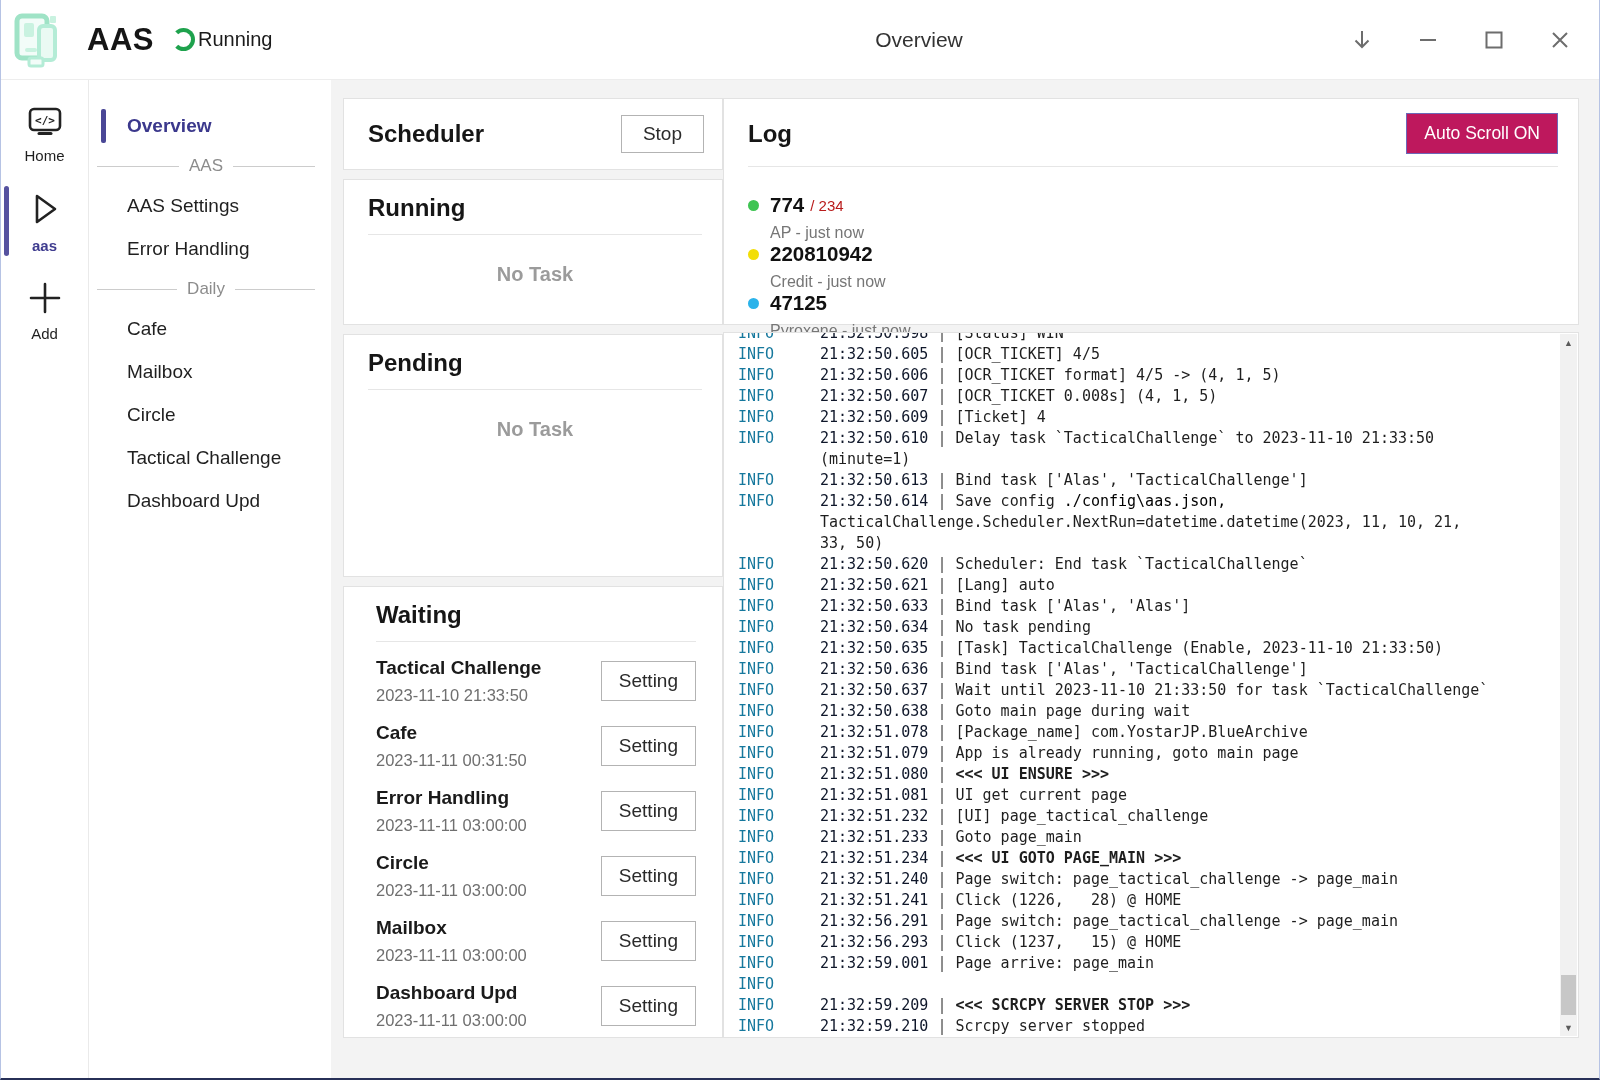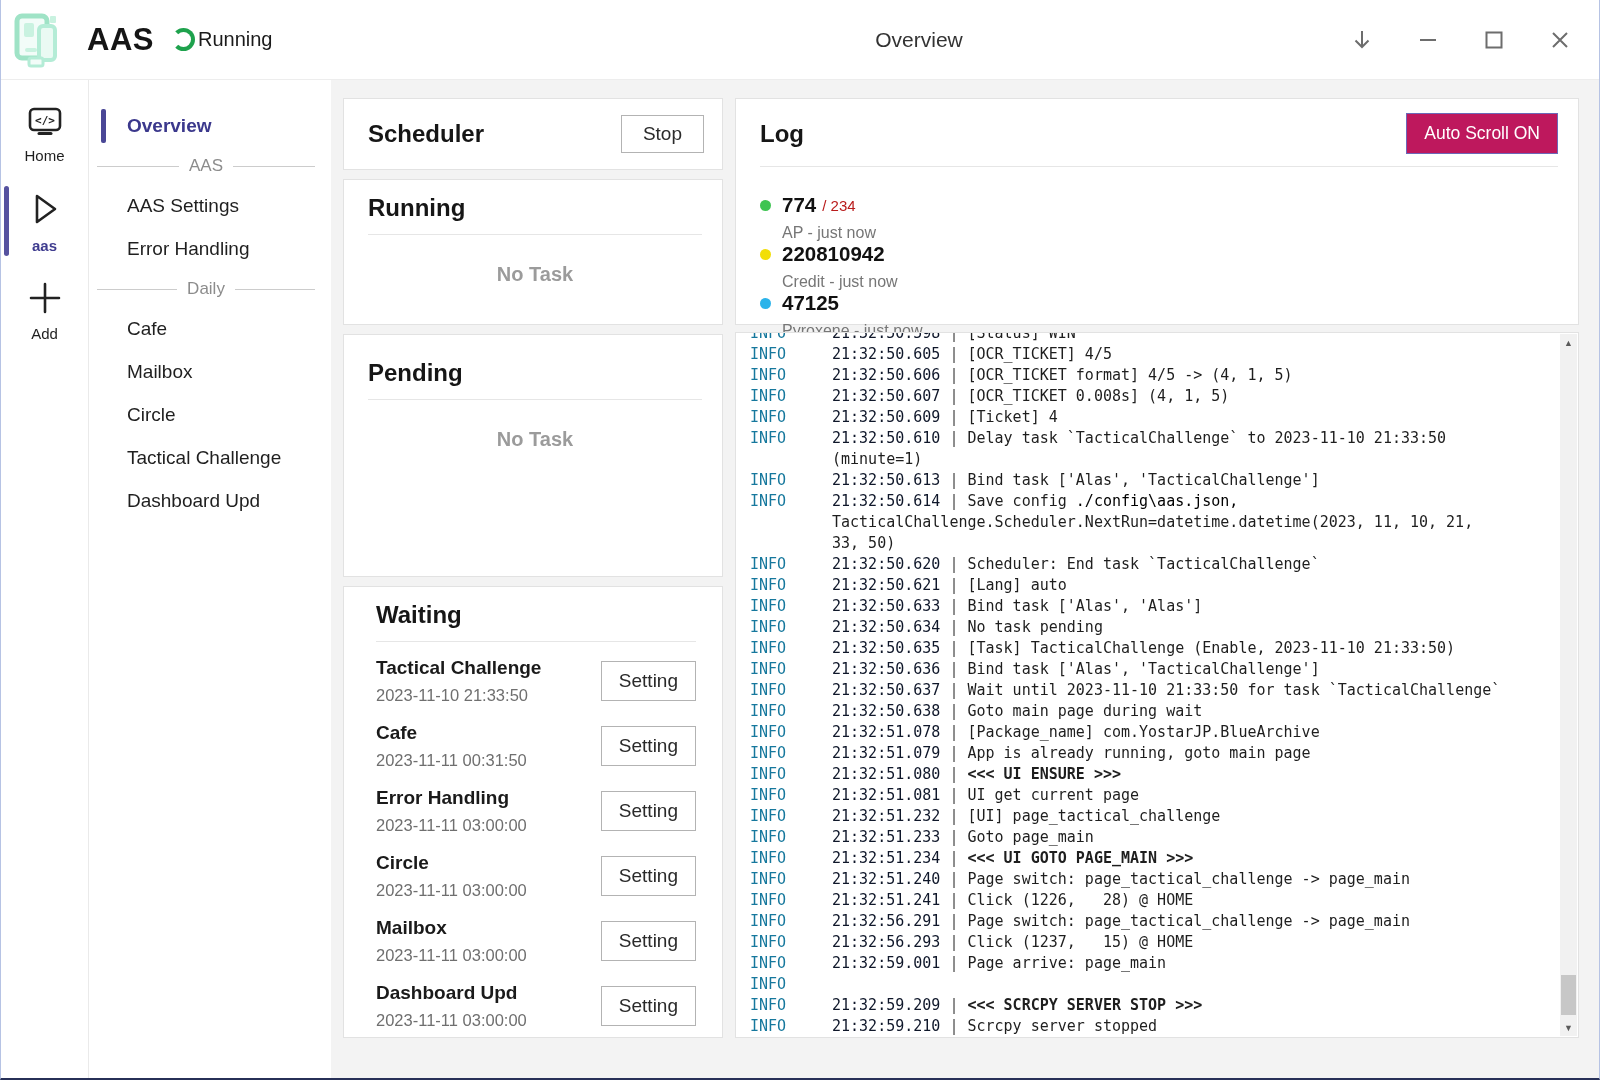--- a/index.html
+++ b/index.html
@@ -47,35 +47,35 @@
   
   .nav { width:242px; flex:0 0 242px; background:#fff; padding-top:26px; }
   .nav-link { position:relative; font-size:19px; color:#1f1f1f; padding:9px 8px 9px 38px; margin-bottom:3px; cursor:default; }
   .nav-link.active { color:#3b388c; font-weight:700; padding-left:38px; }
   .nav-link.active::before {
     content:""; position:absolute; left:12px; top:3px; bottom:3px; width:5px; background:#4a4796; border-radius:2px;
   }
   .nav-divider { display:flex; align-items:center; gap:10px; color:#8c8c8c; font-size:17px; margin:10px 16px 10px 8px; }
   .nav-divider .line { flex:1; height:1px; background:#cccccc; }
   
-  .main { flex:1; background:#f3f3f3; padding:18px 20px 40px 12px; display:flex; gap:12px; overflow:hidden; }
+  .main { flex:1; background:#f3f3f3; padding:18px 20px 40px 12px; display:flex; overflow:hidden; }
   .card { background:#fff; border:1px solid #e2e2e2; }
   .col-left { width:380px; flex:0 0 380px; display:flex; flex-direction:column; gap:9px; }
   .col-right { flex:1; display:flex; flex-direction:column; gap:7px; min-width:0; }
   .card-title { font-size:24px; font-weight:600; color:#161616; }
   .divider { height:1px; background:#e6e6e6; margin-top:12px; }
   
   .scheduler-card { height:72px; flex:0 0 72px; display:flex; align-items:center; justify-content:space-between; padding:0 18px 0 24px; }
   .btn-outline {
     font-family:"Liberation Sans",sans-serif; font-size:19px; color:#2a2a2a; background:#fff;
     border:1px solid #b3b3b3; padding:7px 21px; cursor:pointer;
   }
   
   .running-card { height:146px; flex:0 0 146px; padding:14px 20px 0 24px; }
-  .pending-card { height:243px; flex:0 0 243px; padding:24px 20px 0 24px; }
+  .pending-card { height:243px; flex:0 0 243px; padding:14px 20px 0 24px; }
   .empty-text { text-align:center; font-size:20px; color:#9b9b9b; font-weight:600; margin-top:28px; }
   
   .waiting-card { flex:1; padding:14px 26px 0 32px; overflow:hidden; }
   .task-row { display:flex; align-items:center; justify-content:space-between; margin-top:13px; height:52px; }
   .task-name { font-size:19px; font-weight:700; color:#1a1a1a; }
   .task-time { font-size:16.5px; color:#6f6f6f; margin-top:7px; }
   .task-row .btn-outline { padding:8px 17px; }
   
   .logstats-card { height:227px; flex:0 0 227px; padding:14px 20px 0 24px; }
   .log-head { display:flex; align-items:center; justify-content:space-between; }

